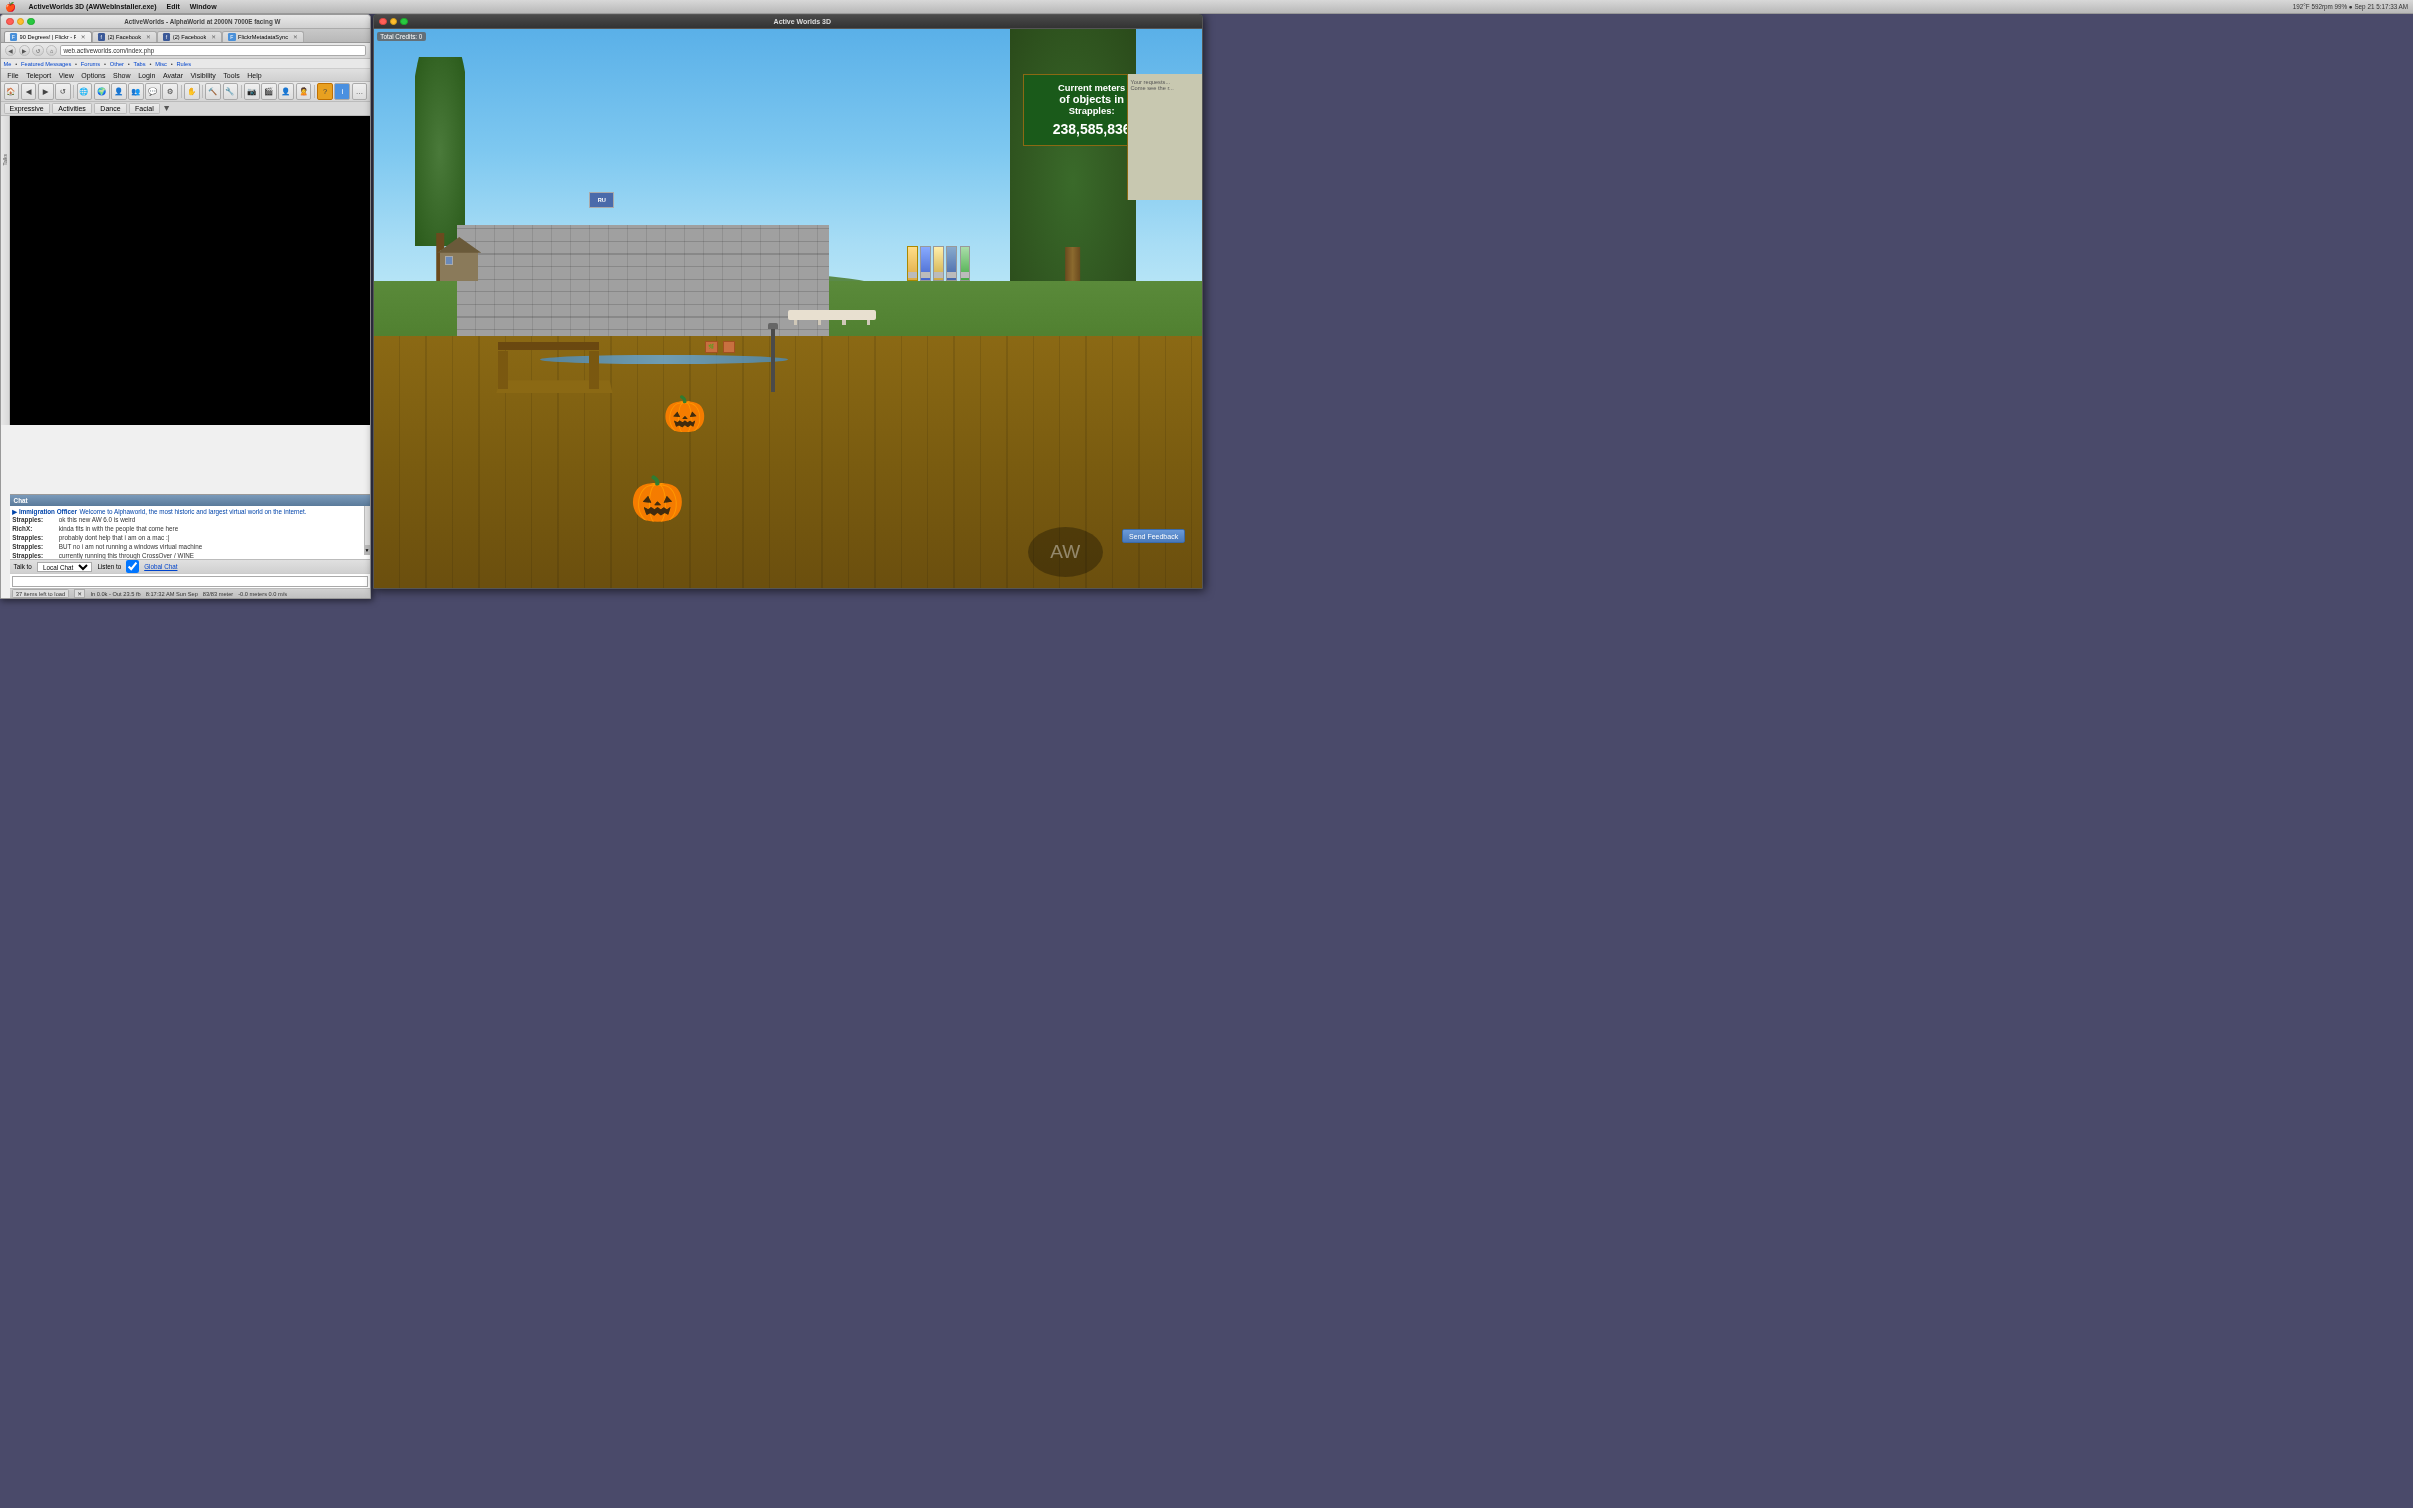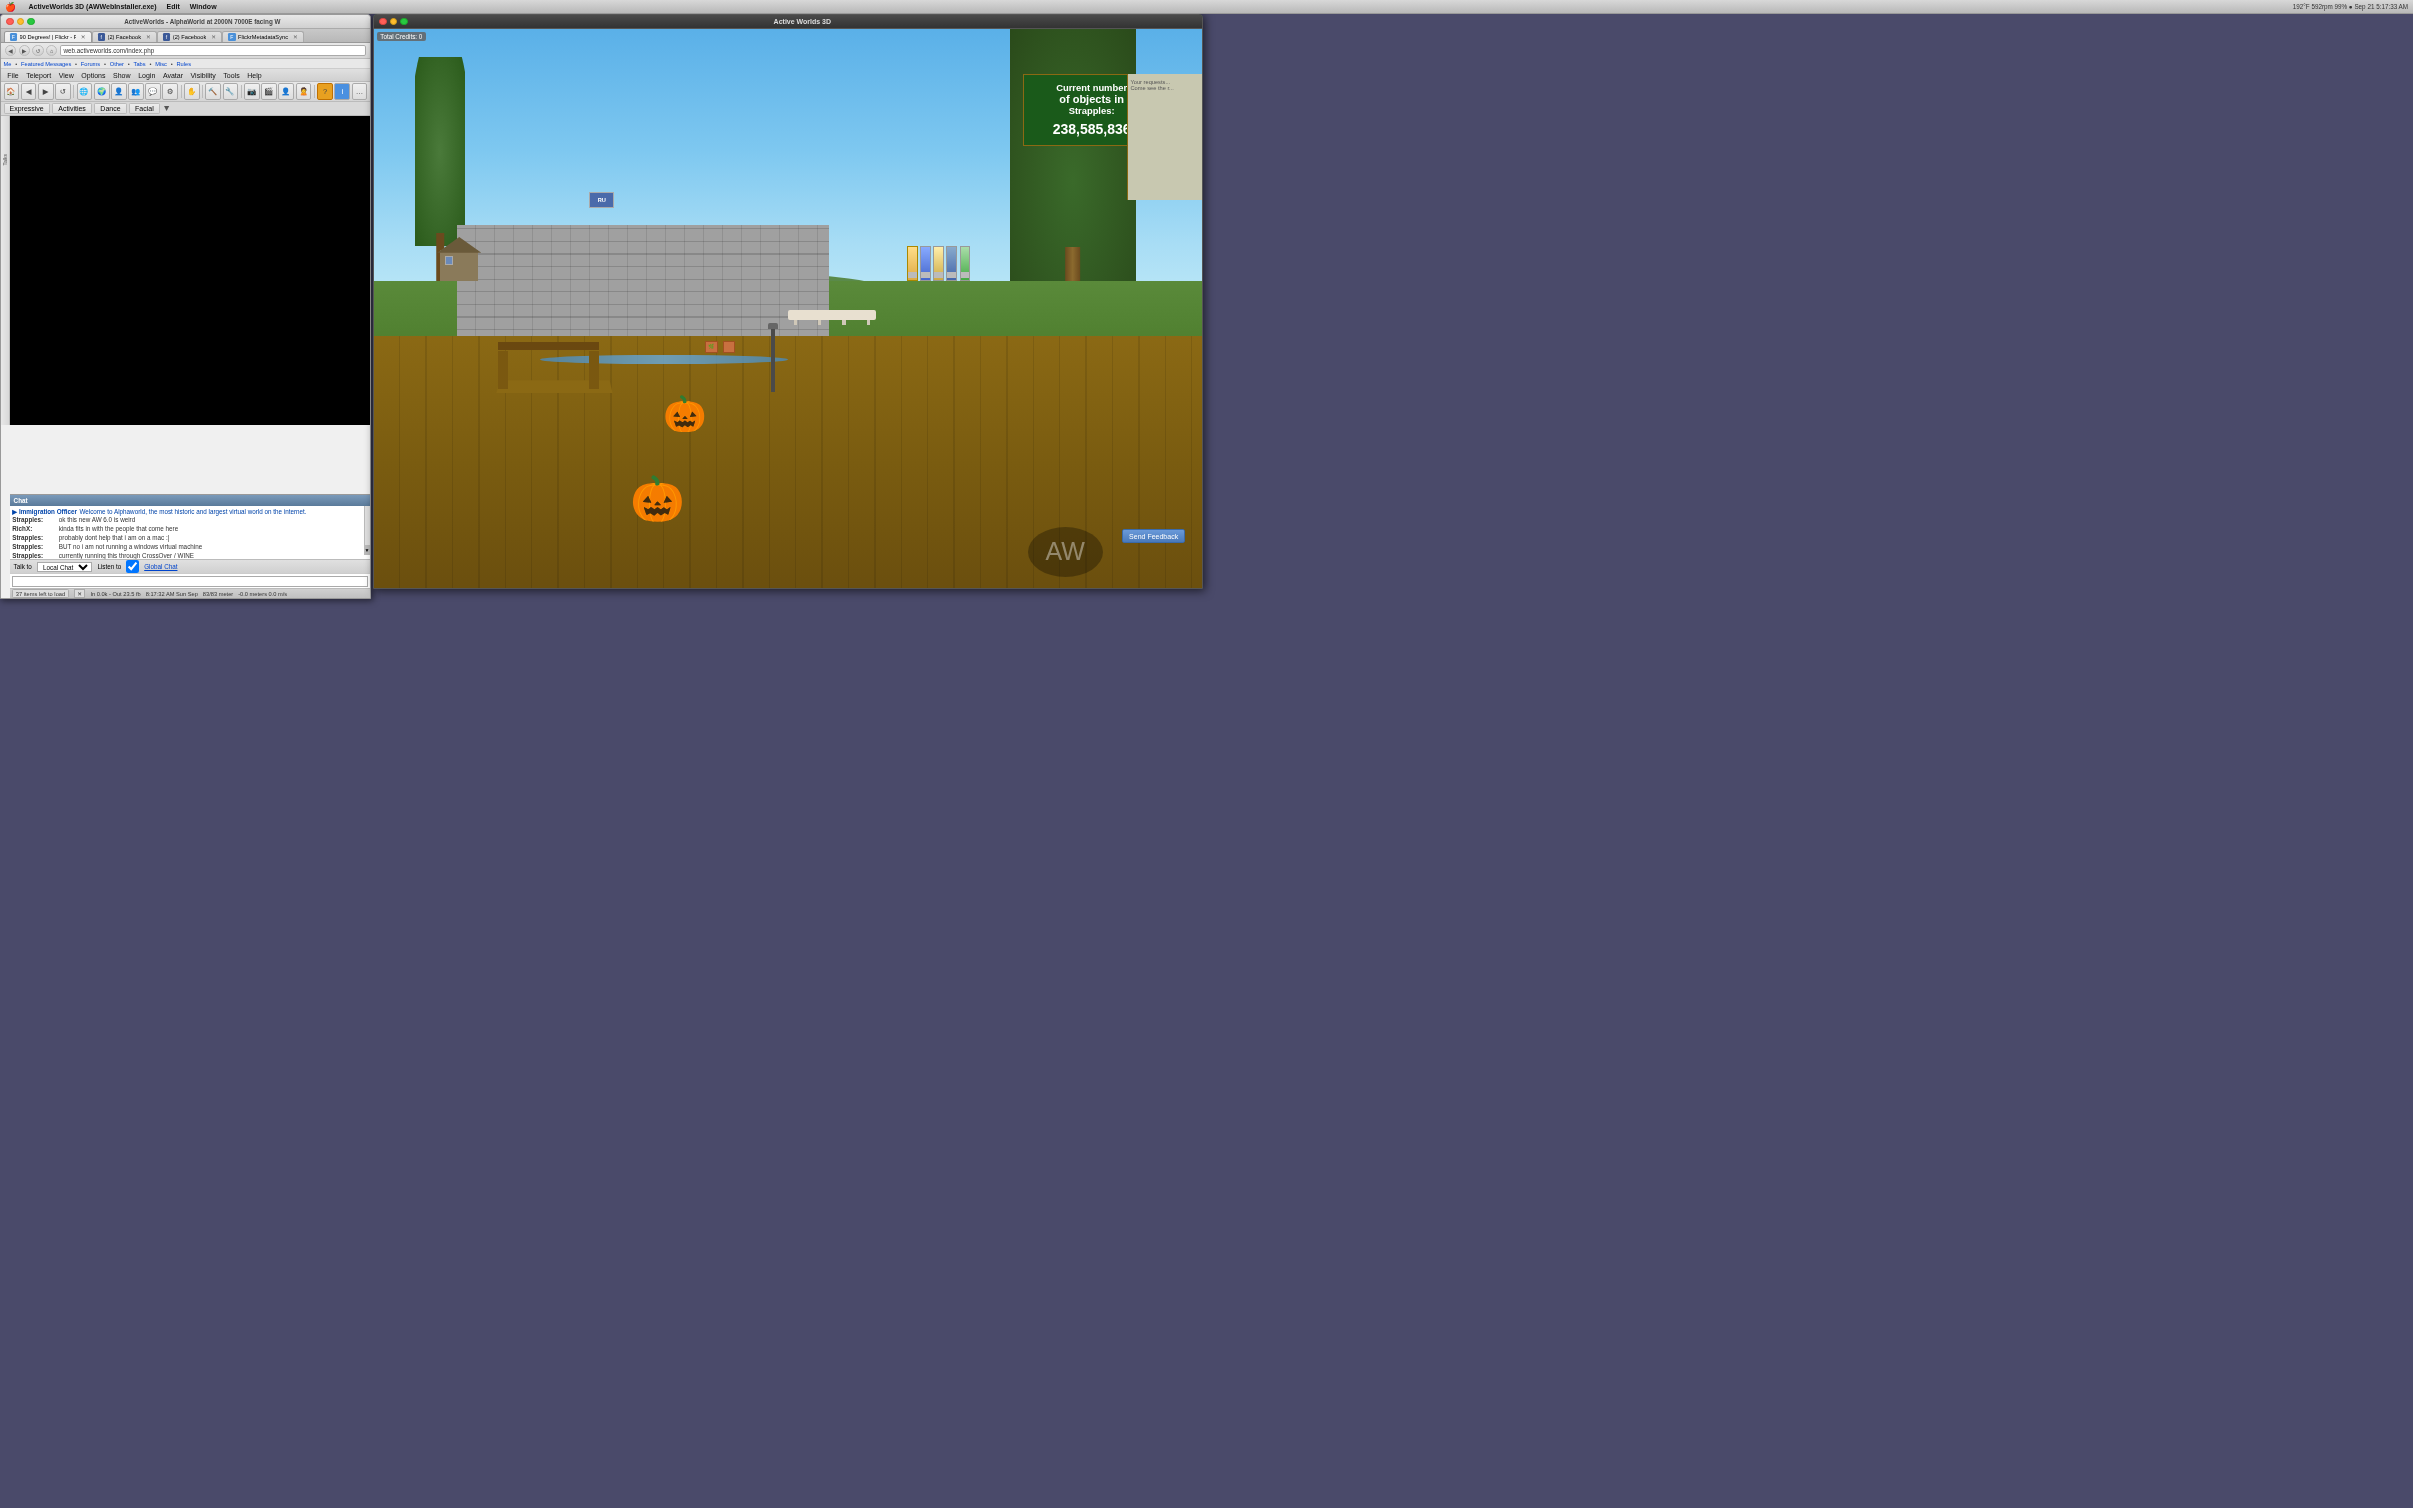--- a/index.html
+++ b/index.html
@@ -993,40 +993,40 @@
         </div>
         <div class="kiosk-item" style="background:linear-gradient(to bottom,#88aacc,#4466aa);">
           <div class="kiosk-top"></div>
         </div>
         <div class="kiosk-item" style="background:linear-gradient(to bottom,#aaddaa,#44aa44);">
           <div class="kiosk-top"></div>
         </div>
       </div>
 
       <div class="sign-board">
-        <div style="font-size:9.4px;font-weight:bold;">Current number</div>
+        <div style="font-size:9.4px;font-weight:bold;">Current meters</div>
         <div style="font-size:11px;font-weight:bold;">of objects in</div>
         <div style="font-size:9.4px;font-weight:bold;">Strapples:</div>
         <div style="font-size:14px;font-weight:bold;margin-top:5px;">238,585,836</div>
       </div>
 
       <div style="position:absolute;top:8%;right:0;width:75px;height:126px;background:#c8c8b0;border-left:1.9px solid #8b6914;padding:5px 2.5px;font-size:5.7px;color:#333;">
         <div style="font-size:5.7px;color:#555;">Your requests...<br>Come see the r...</div>
       </div>
 
       <div class="credits-badge">
         <span>Total Credits: 0</span>
       </div>
 
       <div class="send-feedback-btn">
         <span>Send Feedback</span>
       </div>
 
       <div style="position:absolute;bottom:2%;right:12%;width:75px;height:50px;background:rgba(0,0,0,0.3);border-radius:50%;display:flex;align-items:center;justify-content:center;">
-        <span style="font-size:25px;color:rgba(255,255,255,0.4);">AW</span>
+        <span style="font-size:19px;color:rgba(255,255,255,0.4);">AW</span>
       </div>
 
       <div style="position:absolute;bottom:35%;left:15%;width:113px;height:50px;">
 
         <div style="position:absolute;bottom:0;left:0;width:100%;height:12.6px;background:#8b6914;transform:perspective(63px) rotateX(15deg);"></div>
         <div style="position:absolute;bottom:3.1px;left:0;width:9.4px;height:38px;background:#7a5810;"></div>
         <div style="position:absolute;bottom:3.1px;right:12.6px;width:9.4px;height:38px;background:#7a5810;"></div>
         <div style="position:absolute;top:0;left:0;right:12.6px;height:7.5px;background:#6a4810;"></div>
       </div>
 

